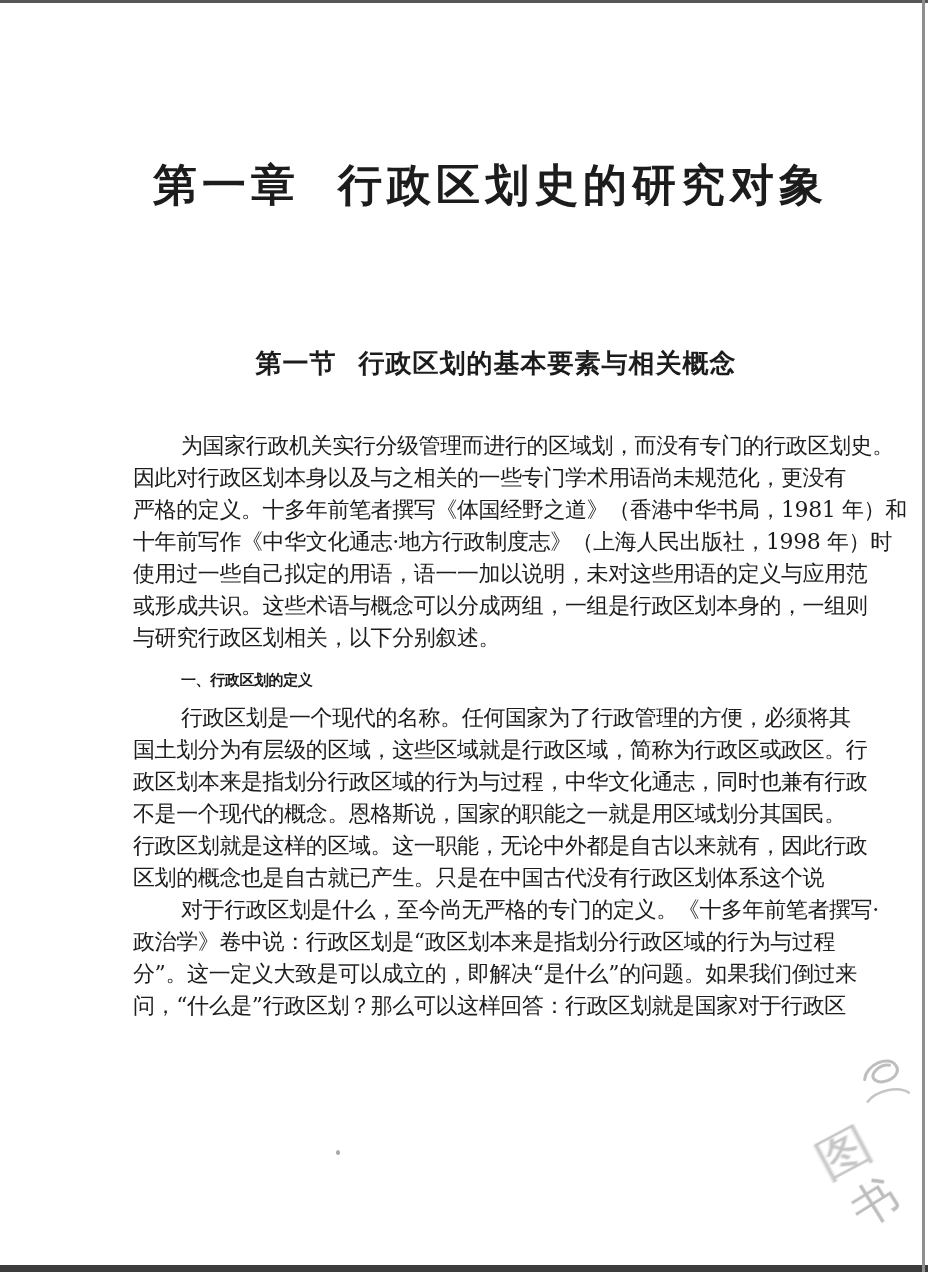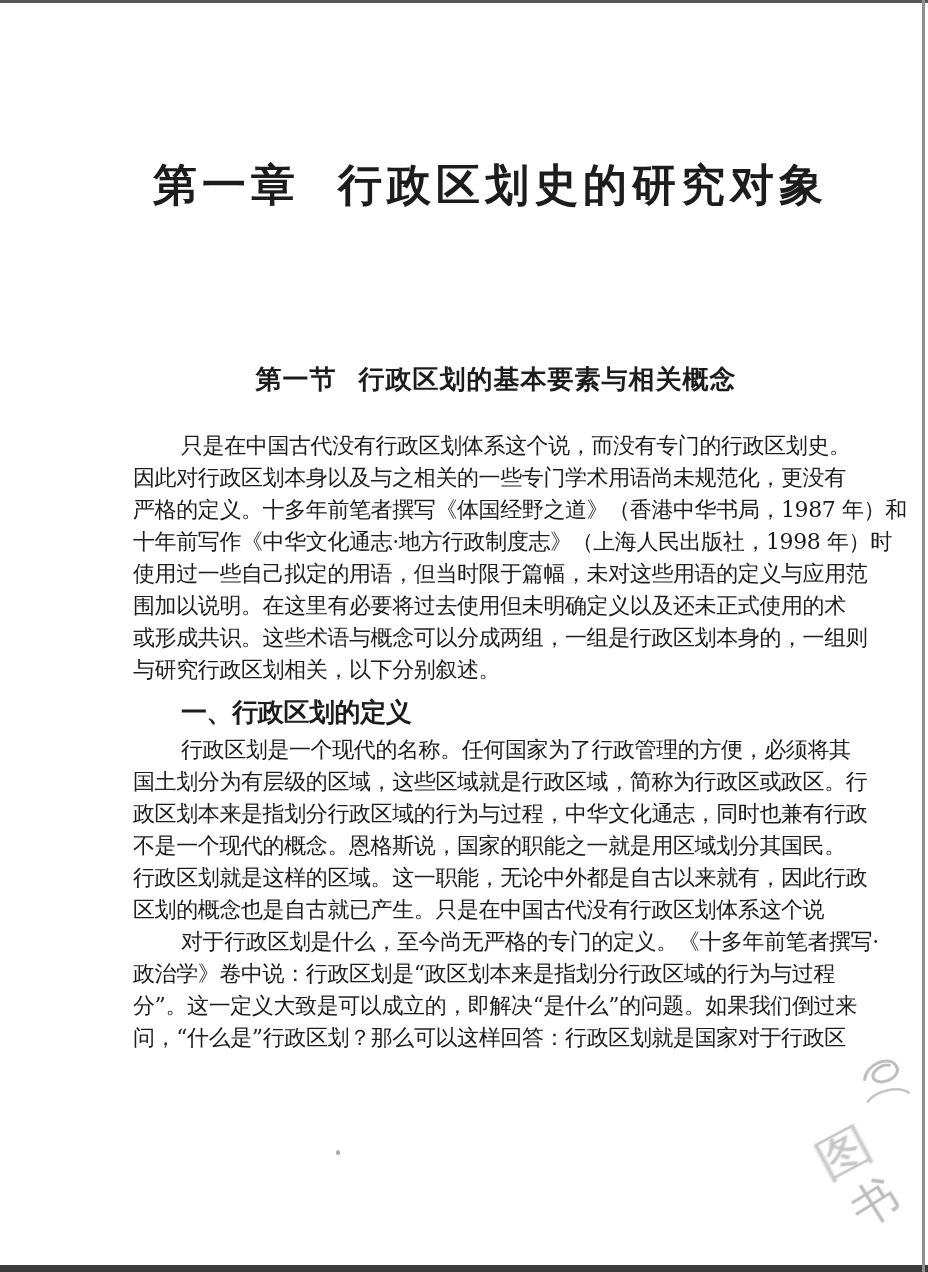--- a/index.html
+++ b/index.html
@@ -13,36 +13,36 @@
   .edge-right{position:absolute;top:0;right:3px;width:3px;height:100%;background:#8f8f8f;}
 
   .chapter{
     position:absolute;left:153px;top:156px;margin:0;
     font-family:"DejaVu Serif","Liberation Serif",serif;
     font-size:44px;font-weight:700;letter-spacing:5px;white-space:nowrap;
   }
   .chapter .gap{display:inline-block;width:38px;}
 
   .section{
-    position:absolute;left:133px;top:362px;width:726px;margin:0;
+    position:absolute;left:133px;top:346px;width:726px;margin:0;
     text-align:center;font-family:"DejaVu Sans","Liberation Sans",sans-serif;
     font-size:26px;font-weight:700;letter-spacing:1px;white-space:nowrap;
   }
   .section .gap{display:inline-block;width:22px;}
 
   .body-col{
     position:absolute;left:133px;top:430px;width:726px;
     font-size:22px;line-height:32px;letter-spacing:-0.4px;
   }
   .body-col .line{height:32px;white-space:nowrap;}
   .body-col .line.first{padding-left:48px;}
   .body-col .subhead{
     height:32px;margin:10px 0 6px 0;padding-left:48px;
     font-family:"DejaVu Sans","Liberation Sans",sans-serif;
-    font-weight:700;font-size:26px;white-space:nowrap;
+    font-weight:700;font-size:15px;white-space:nowrap;
   }
 
   .speck{position:absolute;left:336px;top:1150px;width:4px;height:5px;
     background:#777;border-radius:50%;opacity:.65;}
 
   .stamp{position:absolute;left:800px;top:1040px;width:125px;height:210px;
     pointer-events:none;}
   .stamp-swirl{position:absolute;left:52px;top:12px;opacity:.55;
     transform:rotate(-18deg);}
   .stamp-seal{position:absolute;left:18px;top:78px;
@@ -61,26 +61,25 @@
 
   <div class="edge-top"></div>
   <div class="edge-bottom"></div>
   <div class="edge-right"></div>
 
   <h1 class="chapter"><span>第一章</span><span class="gap"></span><span>行政区划史的研究对象</span></h1>
 
   <h2 class="section"><span>第一节</span><span class="gap"></span><span>行政区划的基本要素与相关概念</span></h2>
 
   <div class="body-col">
-      <div class="line first">只是在中国古代没有行政区划体系这个说，而没有专门的行政区划史。</div>
+      <div class="line first">为国家行政机关实行分级管理而进行的区域划，而没有专门的行政区划史。</div>
       <div class="line">因此对行政区划本身以及与之相关的一些专门学术用语尚未规范化，更没有</div>
-      <div class="line">严格的定义。十多年前笔者撰写《体国经野之道》（香港中华书局，1987 年）和</div>
+      <div class="line">严格的定义。十多年前笔者撰写《体国经野之道》（香港中华书局，1981 年）和</div>
       <div class="line">十年前写作《中华文化通志·地方行政制度志》（上海人民出版社，1998 年）时</div>
-      <div class="line">使用过一些自己拟定的用语，但当时限于篇幅，未对这些用语的定义与应用范</div>
-      <div class="line">围加以说明。在这里有必要将过去使用但未明确定义以及还未正式使用的术</div>
+      <div class="line">使用过一些自己拟定的用语，语一一加以说明，未对这些用语的定义与应用范</div>
       <div class="line">或形成共识。这些术语与概念可以分成两组，一组是行政区划本身的，一组则</div>
       <div class="line">与研究行政区划相关，以下分别叙述。</div>
       <div class="subhead">一、行政区划的定义</div>
       <div class="line first">行政区划是一个现代的名称。任何国家为了行政管理的方便，必须将其</div>
       <div class="line">国土划分为有层级的区域，这些区域就是行政区域，简称为行政区或政区。行</div>
       <div class="line">政区划本来是指划分行政区域的行为与过程，中华文化通志，同时也兼有行政</div>
       <div class="line">不是一个现代的概念。恩格斯说，国家的职能之一就是用区域划分其国民。</div>
       <div class="line">行政区划就是这样的区域。这一职能，无论中外都是自古以来就有，因此行政</div>
       <div class="line">区划的概念也是自古就已产生。只是在中国古代没有行政区划体系这个说</div>
       <div class="line first">对于行政区划是什么，至今尚无严格的专门的定义。《十多年前笔者撰写·</div>

